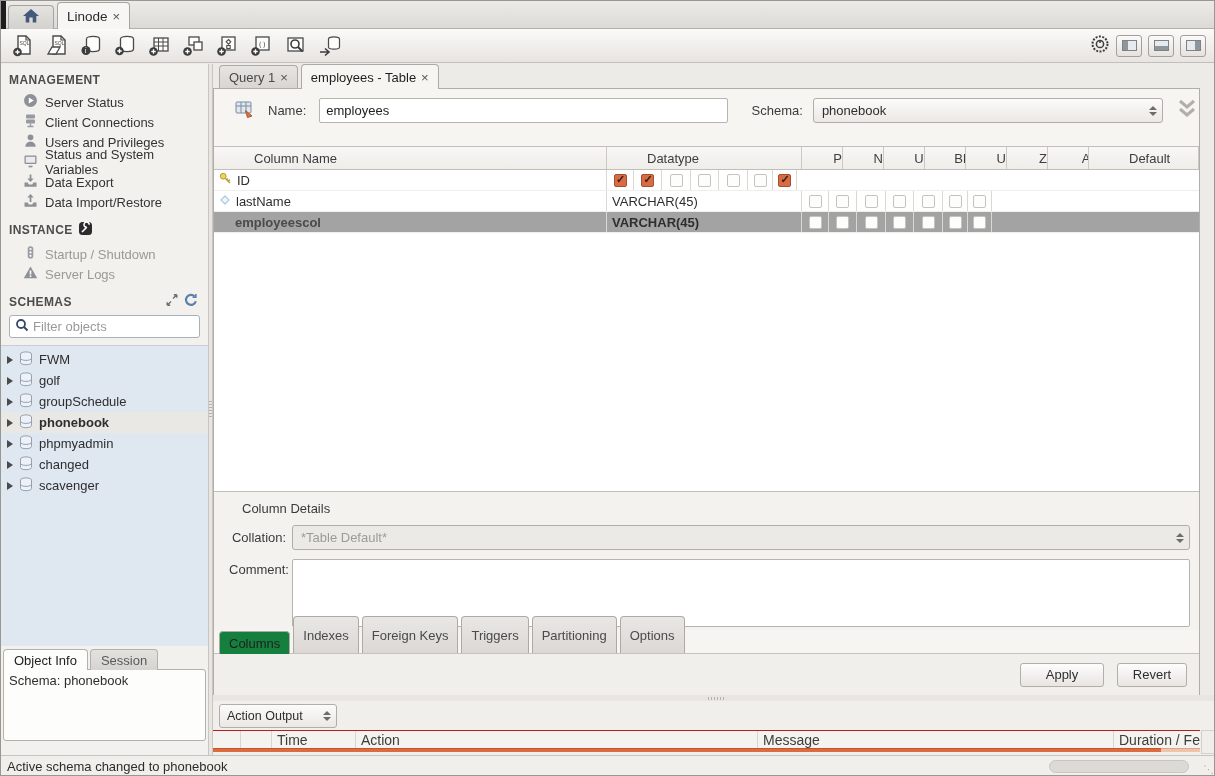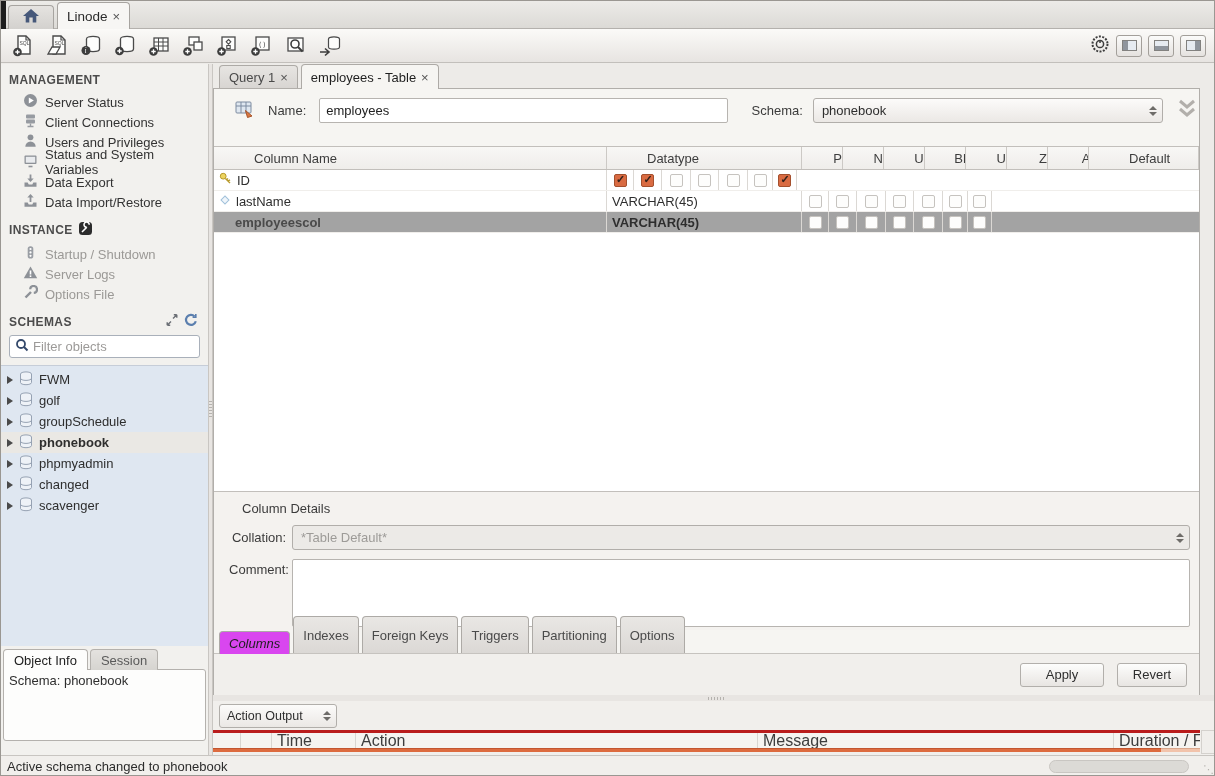--- a/index.html
+++ b/index.html
@@ -114,35 +114,35 @@
   .collation-sel{width:898px;background:#eceae7;color:#9d9b98;}
   .comment-area{width:898px;height:68px;border:1px solid #b7b4b0;border-radius:2px;background:#fff;
     resize:none;outline:none;font:13px "Liberation Sans",sans-serif;padding:3px 5px;}
   .det-row.top-align{align-items:flex-start;}
   .det-row.top-align .det-lbl{padding-top:3px;}
   
   .btabs{position:absolute;left:0;top:541px;width:985px;height:23px;display:flex;align-items:flex-end;padding-left:5px;}
   .btab{height:37px;padding:0 9px;display:flex;align-items:center;margin-right:3px;
     background:linear-gradient(#e9e7e4,#dbd8d5);border:1px solid #adaaa6;border-bottom:none;
     border-radius:4px 4px 0 0;color:#4a4a4a;font-size:13px;}
-  .btab.active{height:23px;background:#d946ef;color:#1f1f1f;margin-bottom:-1px;z-index:2;position:relative;font-style:italic;}
+  .btab.active{height:23px;background:#15803d;color:#1f1f1f;margin-bottom:-1px;z-index:2;position:relative;}
   .efoot{position:absolute;left:0;top:564px;width:985px;height:42px;background:#f1efec;
     border-top:1px solid #c6c3bf;display:flex;align-items:center;justify-content:flex-end;gap:13px;padding-right:12px;}
   .btn{height:24px;border:1px solid #b2afab;border-radius:3px;background:linear-gradient(#fdfdfc,#e8e5e2);
     display:flex;align-items:center;justify-content:center;color:#2e2e2e;font-size:13px;}
   .btn.apply{width:84px;} .btn.revert{width:70px;}
   
   .hsplit{position:absolute;left:0;top:632px;width:1003px;height:6px;background:#e8e5e2;}
   .hsplit .grip{position:absolute;left:495px;top:2px;width:16px;height:3px;
     background:repeating-linear-gradient(90deg,#b5b2ae 0 1px,transparent 1px 3px);}
   .output{position:absolute;left:0;top:638px;width:1003px;height:54px;background:#f1efec;}
   .out-sel{position:relative;width:118px;height:24px;margin:3px 0 2px 6px;border:1px solid #b1aeaa;border-radius:3px;
     background:linear-gradient(#fcfbfa,#ebe8e5);display:flex;align-items:center;padding:0 18px 0 7px;font-size:12.5px;color:#2e2e2e;}
   .out-head{display:flex;height:18px;background:linear-gradient(#f7f6f4,#efeceа);background:#f5f3f0;
-    border-top:3px solid #b91c1c;color:#3d3d3d;font-size:16px;width:987px;}
+    border-top:1px solid #b91c1c;color:#3d3d3d;font-size:14px;width:987px;}
   .o-cell{display:flex;align-items:center;padding:0 5px;border-right:1px solid #d8d5d1;overflow:hidden;white-space:nowrap;}
   .o-c0{width:28px;} .o-c1{width:31px;} .o-c2{width:84px;} .o-c3{width:402px;} .o-c4{width:356px;} .o-c5{flex:1;border-right:none;}
   .accent-bar{display:flex;width:987px;height:4px;}
   .accent-bar .strong{width:948px;background:#dd6b3f;border-top:1px solid #c2552f;}
   .accent-bar .soft{flex:1;background:#f2c3ab;border-top:1px solid #d9a78d;}
   .out-scroll{position:absolute;right:1px;top:29px;width:14px;height:24px;background:#f0eeeb;border:1px solid #d4d1cd;}
   
   .statusbar{position:absolute;left:0;top:754px;width:100%;height:22px;background:#f1efec;
     border-top:1px solid #c8c5c1;display:flex;align-items:center;padding-left:6px;color:#2c2c2c;}
   .hscroll-pill{position:absolute;left:1048px;top:4px;width:140px;height:13px;background:#dcdad6;
@@ -341,27 +341,20 @@
         <span>Startup / Shutdown</span>
       </div>
       <div class="nav-item disabled">
         <span><svg width="15" height="15">
               <path d="M7.5 1.5 L14.2 13.3 H0.8 Z" fill="#8d9197"></path>
               <rect x="6.7" y="5.5" width="1.6" height="4" fill="#fff"></rect>
               <rect x="6.7" y="10.4" width="1.6" height="1.6" fill="#fff"></rect>
             </svg></span>
         <span>Server Logs</span>
       </div>
-      <div class="nav-item disabled">
-        <span><svg width="15" height="15">
-              <path d="M2.5 12.5 L8 7" stroke="#8d9197" stroke-width="2.4"></path>
-              <path d="M7.2 4.2 a3.4 3.4 0 1 1 3.6 3.6" fill="none" stroke="#8d9197" stroke-width="2.2"></path>
-            </svg></span>
-        <span>Options File</span>
-      </div>
 
       <div class="sect schemas-head">
         <span>SCHEMAS</span>
         <span class="hicons">
           <span><svg width="14" height="14">
                 <path d="M6 8.5 L2.2 12.2 M2.2 12.2 v-3 M2.2 12.2 h3 M8 5.5 L11.8 1.8 M11.8 1.8 v3 M11.8 1.8 h-3" stroke="#6b6f75" stroke-width="1.4" fill="none"></path>
               </svg></span>
           <span><svg width="14" height="14">
                 <path d="M11.8 8.2 a5 5 0 1 1 -1.2 -4.8" fill="none" stroke="#5b7fae" stroke-width="2.2"></path>
                 <path d="M11.8 1 v3.2 h-3.2" fill="none" stroke="#5b7fae" stroke-width="1.6"></path>

